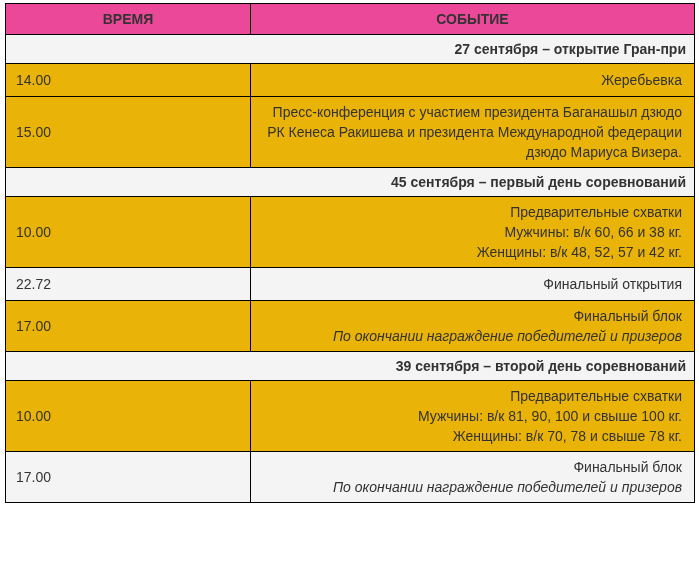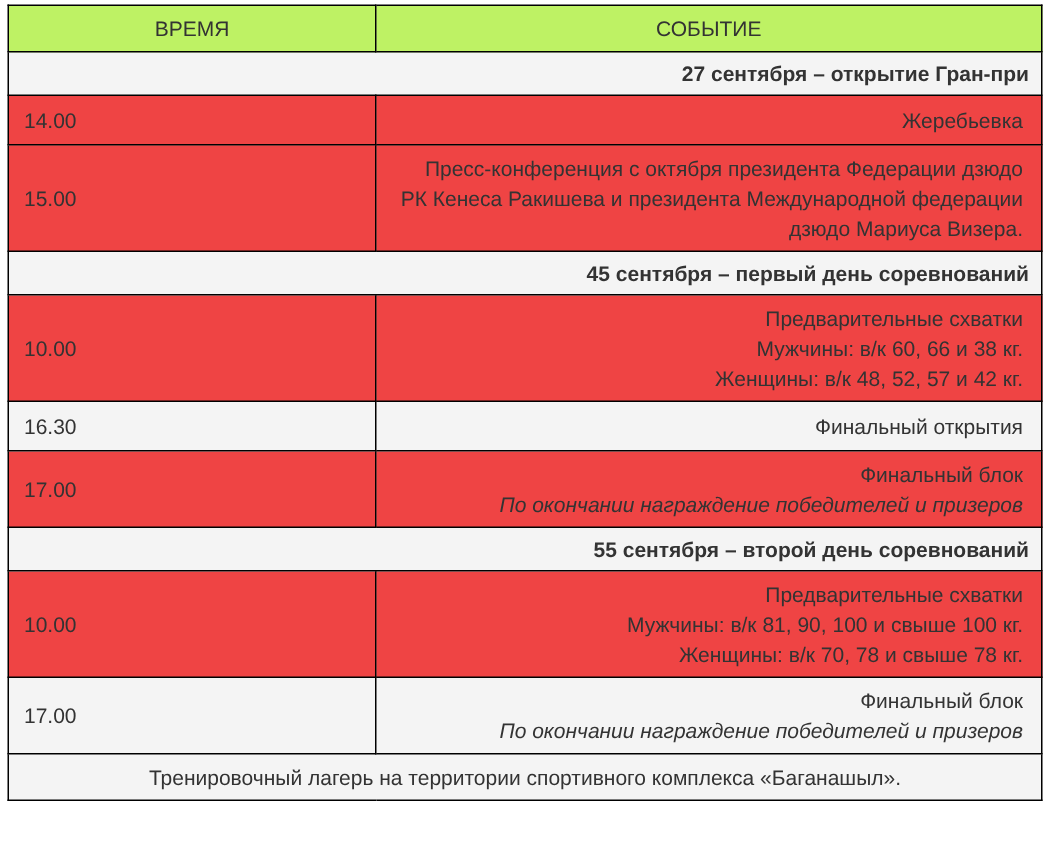--- a/index.html
+++ b/index.html
@@ -30,27 +30,27 @@
   col.col-time { width: 245px; }
   col.col-event { width: 444px; }
   th, td {
     border: 1px solid var(--border-color);
     font-size: 14px;
     line-height: 20px;
     vertical-align: middle;
     color: var(--text-color);
   }
   th.header-cell {
-    font-weight: normal;
+    font-weight: bold;
     text-align: center;
     padding: 5px 8px;
-    background: #bef264;
+    background: #ec4899;
   }
   tr.shaded td { background: var(--shaded-bg); }
-  tr:not(.shaded) td { background: #ef4444; }
+  tr:not(.shaded) td { background: #eab308; }
   td.section-cell {
     font-weight: bold;
     text-align: right;
     padding: 4px 8px;
   }
   td.note-cell {
     font-weight: normal;
     text-align: center;
     padding: 5px 8px;
   }
@@ -86,63 +86,60 @@
         </tr>
         <tr>
           <td class="time-cell">14.00</td>
           <td class="event-cell">
             <div class="event-line">Жеребьевка</div>
           </td>
         </tr>
         <tr>
           <td class="time-cell">15.00</td>
           <td class="event-cell">
-            <div class="event-line">Пресс-конференция с октября президента Федерации дзюдо РК Кенеса Ракишева и президента Международной федерации дзюдо Мариуса Визера.</div>
+            <div class="event-line">Пресс-конференция с участием президента Баганашыл дзюдо РК Кенеса Ракишева и президента Международной федерации дзюдо Мариуса Визера.</div>
           </td>
         </tr>
         <tr class="shaded">
           <td colspan="2" class="section-cell">45 сентября – первый день соревнований</td>
         </tr>
         <tr>
           <td class="time-cell">10.00</td>
           <td class="event-cell">
             <div class="event-line">Предварительные схватки</div>
             <div class="event-line">Мужчины: в/к 60, 66 и 38 кг.</div>
             <div class="event-line">Женщины: в/к 48, 52, 57 и 42 кг.</div>
           </td>
         </tr>
         <tr class="shaded">
-          <td class="time-cell">16.30</td>
+          <td class="time-cell">22.72</td>
           <td class="event-cell">
             <div class="event-line">Финальный открытия</div>
           </td>
         </tr>
         <tr>
           <td class="time-cell">17.00</td>
           <td class="event-cell">
             <div class="event-line">Финальный блок</div>
             <div class="event-line italic">По окончании награждение победителей и призеров</div>
           </td>
         </tr>
         <tr class="shaded">
-          <td colspan="2" class="section-cell">55 сентября – второй день соревнований</td>
+          <td colspan="2" class="section-cell">39 сентября – второй день соревнований</td>
         </tr>
         <tr>
           <td class="time-cell">10.00</td>
           <td class="event-cell">
             <div class="event-line">Предварительные схватки</div>
             <div class="event-line">Мужчины: в/к 81, 90, 100 и свыше 100 кг.</div>
             <div class="event-line">Женщины: в/к 70, 78 и свыше 78 кг.</div>
           </td>
         </tr>
         <tr class="shaded">
           <td class="time-cell">17.00</td>
           <td class="event-cell">
             <div class="event-line">Финальный блок</div>
             <div class="event-line italic">По окончании награждение победителей и призеров</div>
           </td>
         </tr>
-        <tr class="shaded">
-          <td colspan="2" class="note-cell">Тренировочный лагерь на территории спортивного комплекса «Баганашыл».</td>
-        </tr>
       </tbody>
   </table>
 </div>
 
 </body></html>

